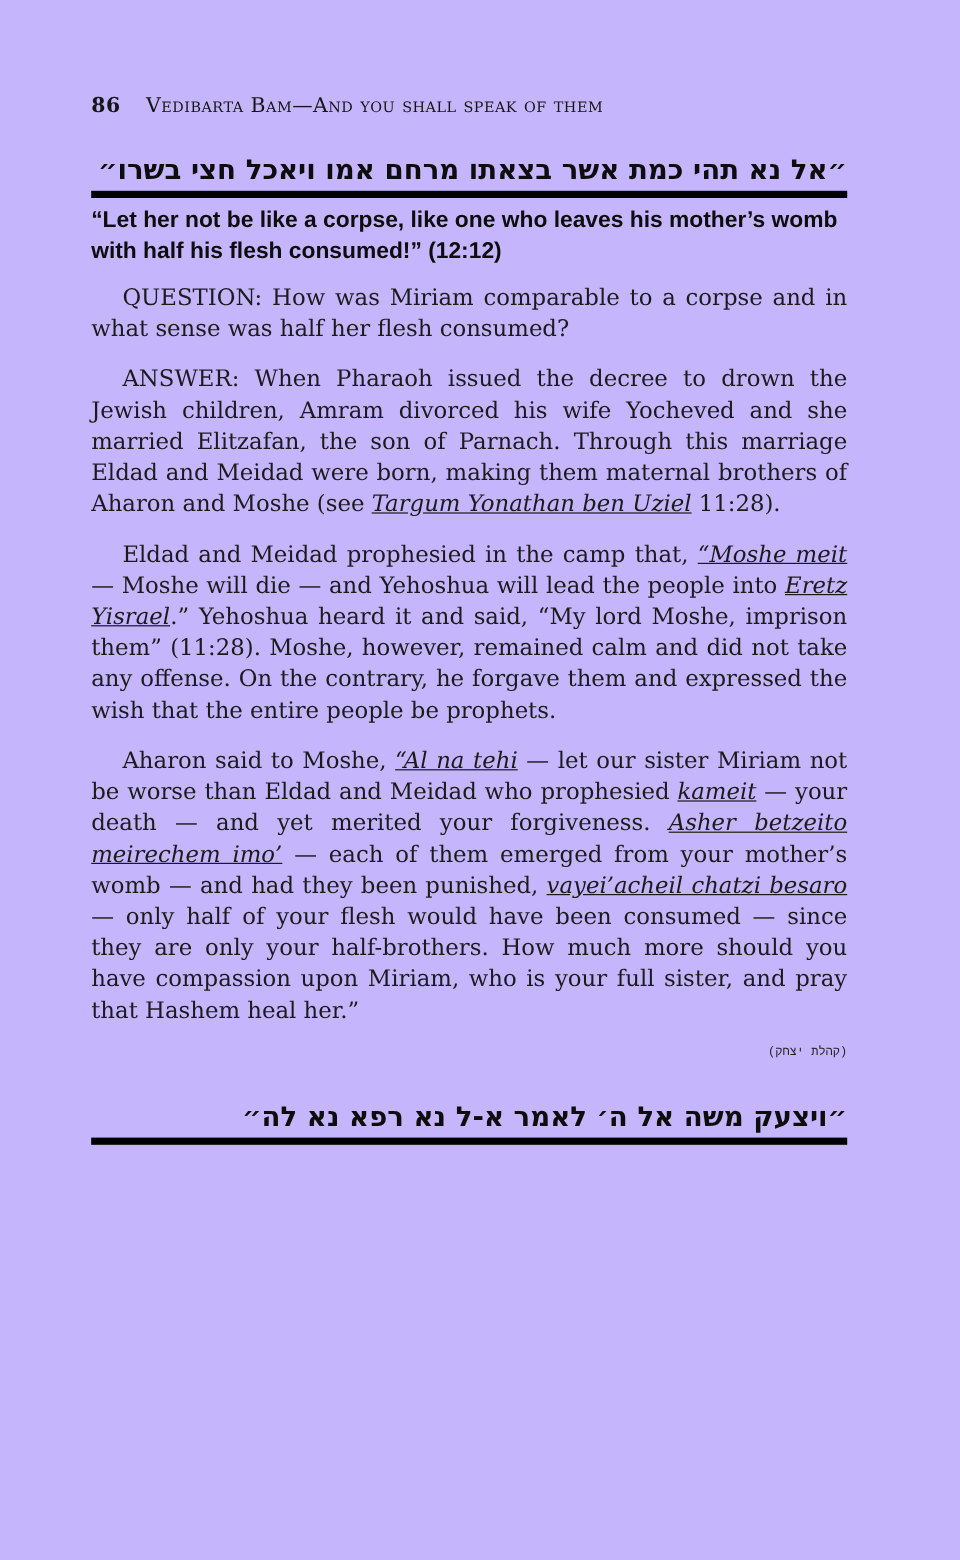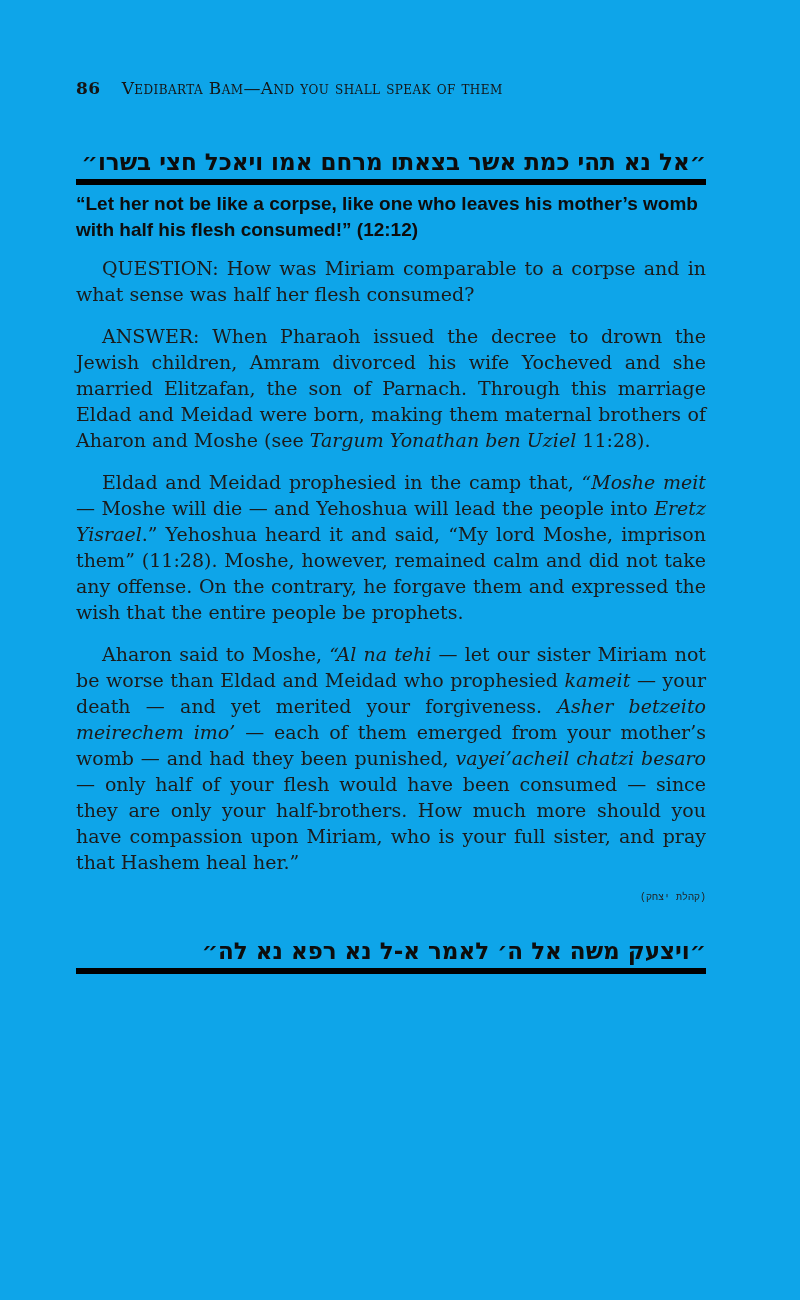--- a/index.html
+++ b/index.html
@@ -1,21 +1,21 @@
 <!DOCTYPE html>
 <html><head>
 <meta charset="utf-8">
 <style>
   * { margin: 0; padding: 0; box-sizing: border-box; }
   html, body { background: #e8e8e8; }
   .page {
     position: relative;
     width: 800px;
     height: 1300px;
-    background: #0ea5e9;
+    background: #c4b5fd;
     color: #1b1b1b;
     overflow: hidden;
     margin: 0 auto;
   }
   .content {
     position: absolute;
     left: 76px;
     top: 78px;
     width: 630px;
   }
@@ -30,21 +30,21 @@
   .page-number {
     font-weight: bold;
     margin-right: 21px;
     letter-spacing: 0.5px;
   }
   .header-title {
     font-variant: small-caps;
     letter-spacing: 0.4px;
   }
   
-  .section-1 { margin-top: 50px; }
+  .section-1 { margin-top: 30px; }
   .section-2 { margin-top: 30px; }
   .hebrew-heading {
     direction: rtl;
     text-align: right;
     font-family: "DejaVu Sans", sans-serif;
     font-weight: bold;
     font-size: 23px;
     line-height: 28px;
     color: #0d0d0d;
   }
@@ -64,21 +64,21 @@
   .paragraphs .body-para {
     font-family: "DejaVu Serif", serif;
     font-size: 19px;
     line-height: 26px;
     text-align: justify;
     text-indent: 26px;
     margin-top: 16px;
     color: #1b1b1b;
   }
   .paragraphs .body-para:first-child { margin-top: 12px; }
-  .paragraphs .body-para i { font-style: italic; }
+  .paragraphs .body-para i { font-style: italic; text-decoration: underline; }
   .attribution {
     direction: rtl;
     text-align: left; 
     text-align: right;
     font-family: Liberation Mono, monospace;
     font-size: 10px;
     line-height: 18px;
     margin-top: 14px;
     color: #222222;
   }

